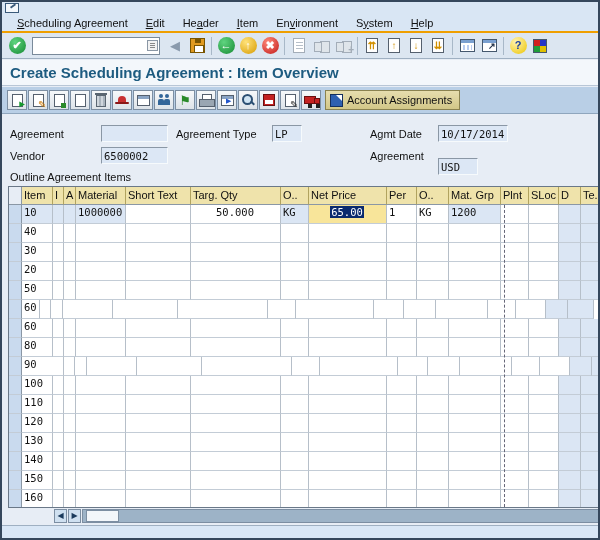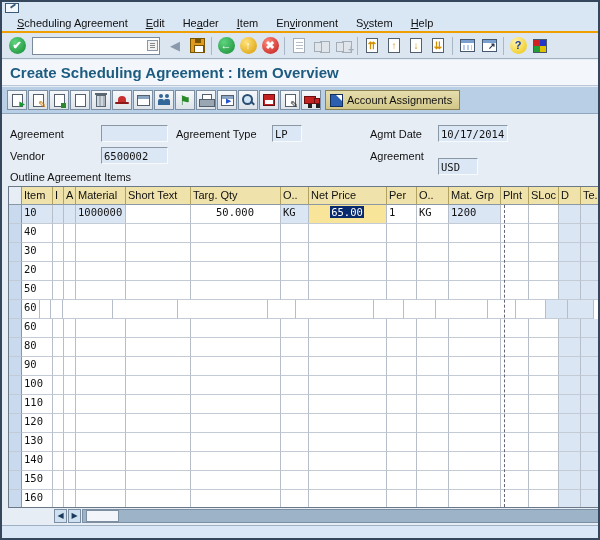--- a/index.html
+++ b/index.html
@@ -425,21 +425,21 @@
         <div class="tc" style="width: 30px;"></div>
         <div class="tc" style="width: 32px;"></div>
         <div class="tc" style="width: 52px;"></div>
         <div class="tc" style="width: 28px;"></div>
         <div class="tc" style="width: 30px;"></div>
         <div class="tc blue" style="width: 22px;"></div>
         <div class="tc blue" style="width: 26px;"></div>
       </div>
       <div class="trow body">
         <div class="tc selcol" style="width: 13px;"></div>
-        <div class="tc" style="width: 31px;">90</div>
+        <div class="tc" style="width: 42px;">90</div>
         <div class="tc" style="width: 11px;"></div>
         <div class="tc" style="width: 12px;"></div>
         <div class="tc" style="width: 50px;"></div>
         <div class="tc" style="width: 65px;"></div>
         <div class="tc r" style="width: 90px;"></div>
         <div class="tc" style="width: 28px;"></div>
         <div class="tc r" style="width: 78px;"></div>
         <div class="tc" style="width: 30px;"></div>
         <div class="tc" style="width: 32px;"></div>
         <div class="tc" style="width: 52px;"></div>

